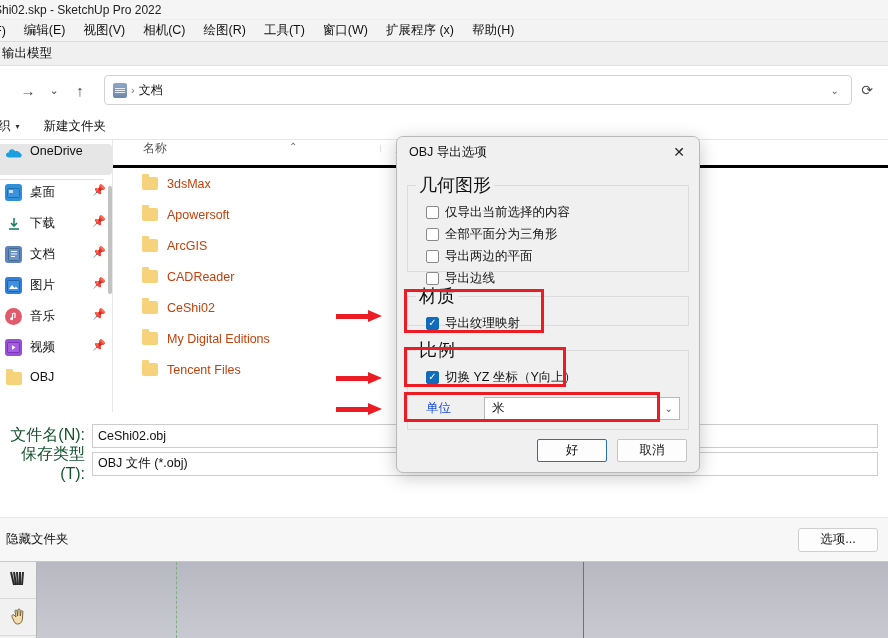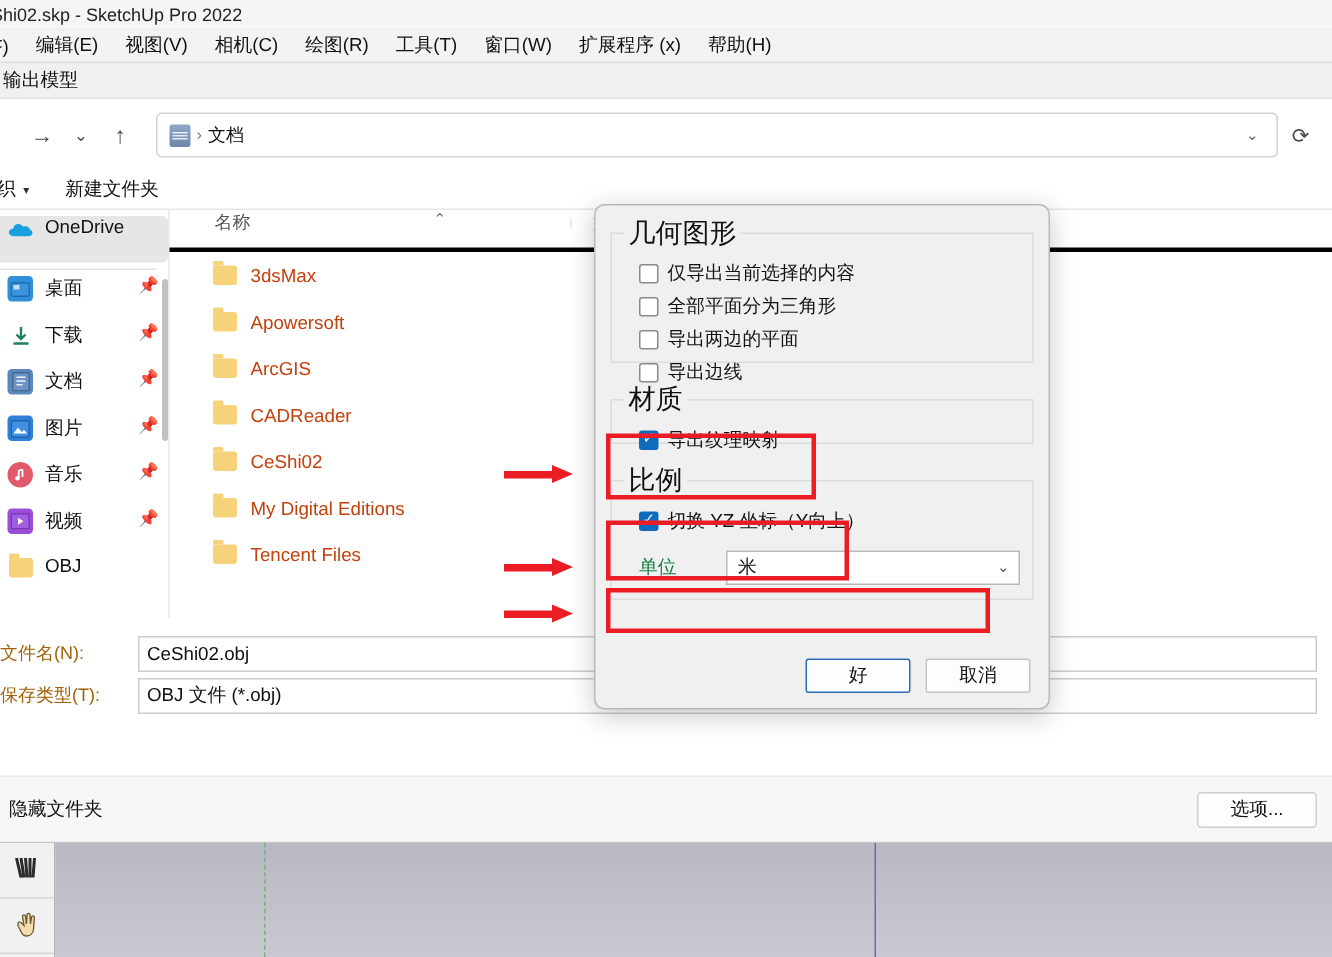--- a/index.html
+++ b/index.html
@@ -157,21 +157,21 @@
   .folder-ico:before{
     content:""; position:absolute; left:0; top:-3px; width:7px; height:3px;
     background:#f6d37a; border-radius:1px 1px 0 0;
   }
   .folder-ico.pale { background:#fbe9b8; }
   .folder-ico.pale:before{ background:#fbe9b8; }
 
   
   #file-fields { padding:10px 0 0 0; background:#ffffff; }
   .ff-row { display:flex; align-items:center; height:27px; margin-bottom:1px; }
-  .ff-label { width:92px; text-align:left; padding-right:7px; font-size:12px; color:#a16207; }
+  .ff-label { width:92px; text-align:right; padding-right:7px; font-size:16px; color:#14532d; }
   .ff-input {
     flex:1; height:24px; border:1px solid #ccc; background:#fff;
     display:flex; align-items:center; padding-left:5px;
     font-size:12.5px; color:#111; margin-right:10px;
   }
   .ff-input.combo { border:1px solid #ccc; }
   #footer-row {
     position:absolute; left:0; right:0; bottom:0; height:44px;
     background:#f7f7f7; border-top:1px solid #e8e8e8;
     display:flex; align-items:center; padding:0 10px;
@@ -212,21 +212,21 @@
     width:13px; height:13px; border:1px solid #8a8a8a; background:#fff;
     border-radius:2px; flex:none;
   }
   .cbox.checked {
     background:#0f6cbd; border-color:#0f6cbd;
     display:flex; align-items:center; justify-content:center;
     color:#fff; font-size:10px; line-height:1;
   }
   .cb-label { font-size:12.5px; color:#111; }
   .unit-row { display:flex; align-items:center; height:24px; padding-left:2px; gap:0; }
-  .unit-label { width:66px; font-size:12.5px; color:#15803d; padding-left:8px; }
+  .unit-label { width:66px; font-size:12.5px; color:#1d4ed8; padding-left:8px; }
   .unit-select {
     flex:1; height:23px; border:1px solid #b8b8b8; background:#fff;
     display:flex; align-items:center; padding:0 6px 0 7px;
     font-size:12.5px; color:#111;
   }
   .unit-select .chev { margin-left:auto; font-size:10px; color:#555; }
   #objdlg-buttons {
     position:absolute; right:12px; bottom:10px;
     display:flex; gap:10px;
   }
@@ -488,20 +488,26 @@
 
   <div id="footer-row">
     <span id="hide-folders">隐藏文件夹</span>
     <div id="options-btn">
       <span>选项...</span>
     </div>
   </div>
 </div>
 
 <div id="objdlg">
+  <div id="objdlg-title">
+    <span>OBJ 导出选项</span>
+    <div id="objdlg-close">
+      <span>✕</span>
+    </div>
+  </div>
 
   <div id="objdlg-body">
 
     <fieldset class="grp" style="height:99px">
       <legend>几何图形</legend>
       <div class="cb-row">
         <span class="cbox"></span>
         <span class="cb-label">仅导出当前选择的内容</span>
       </div>
       <div class="cb-row">

